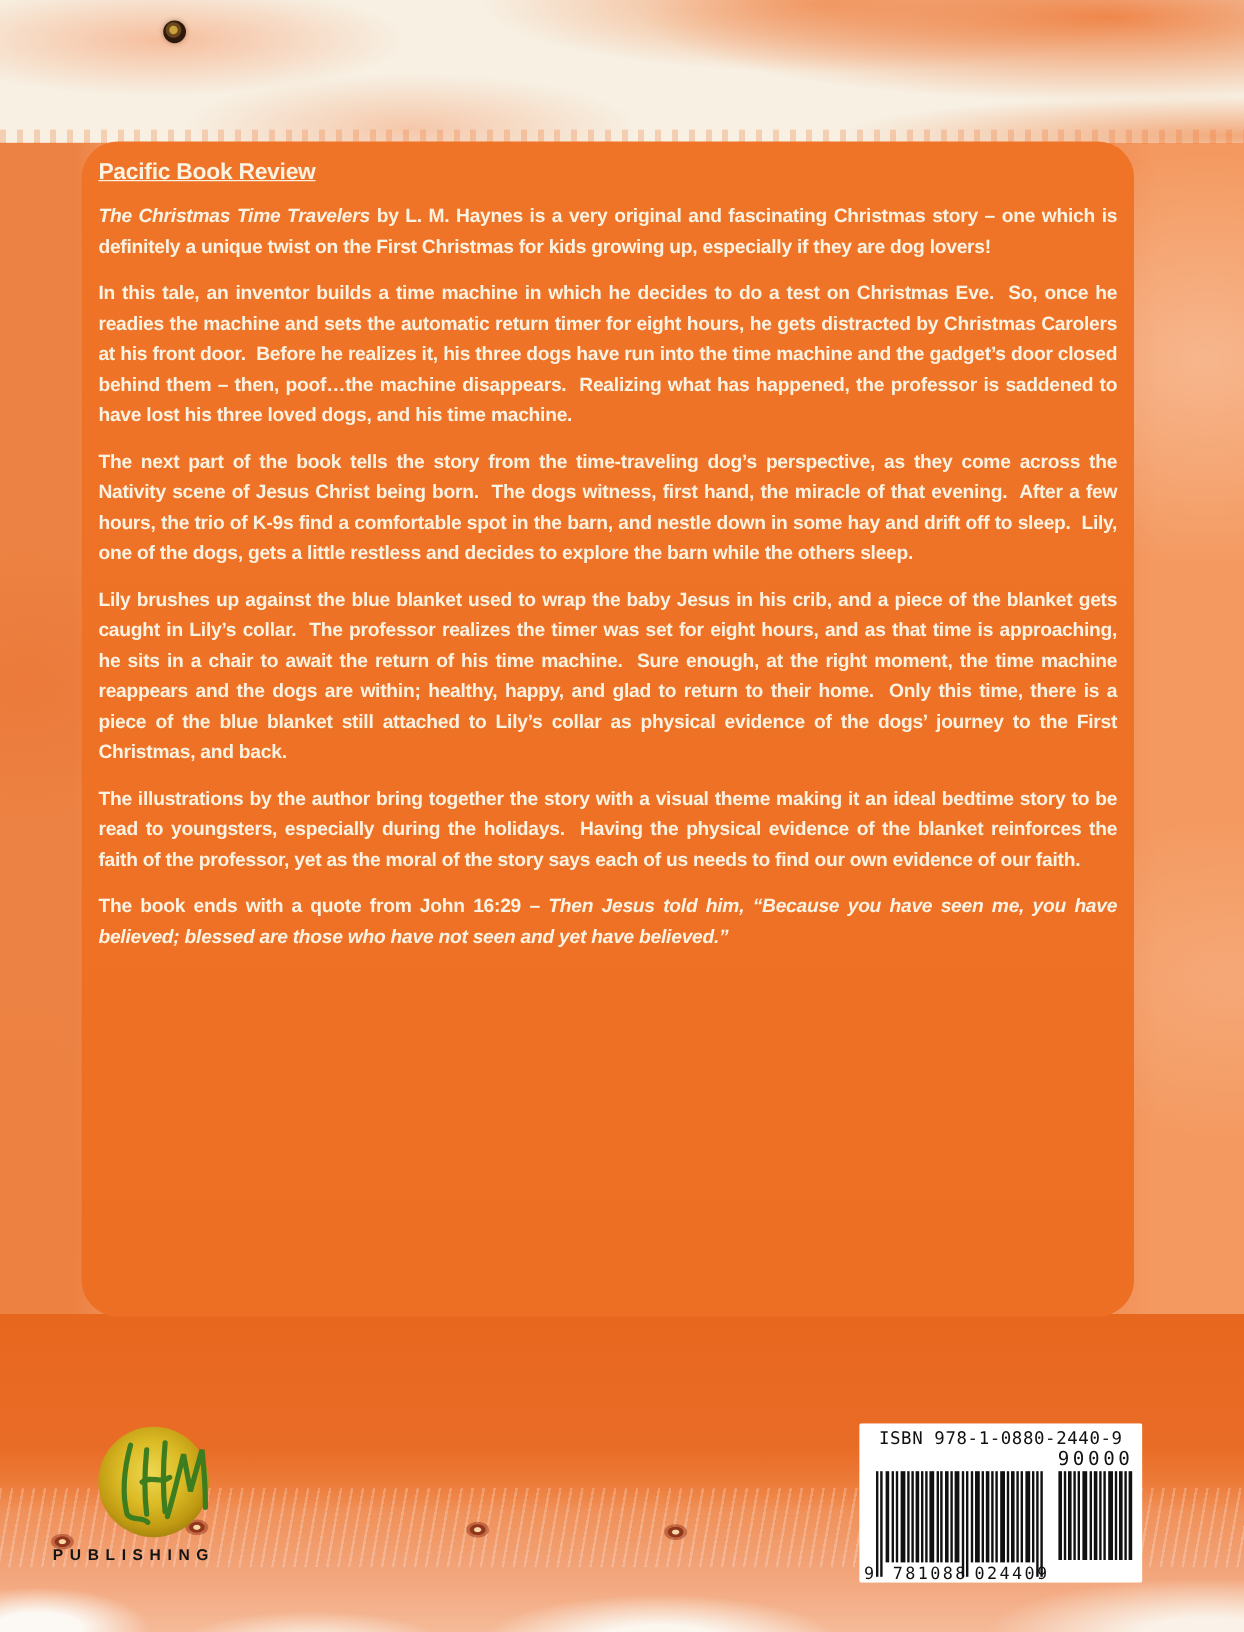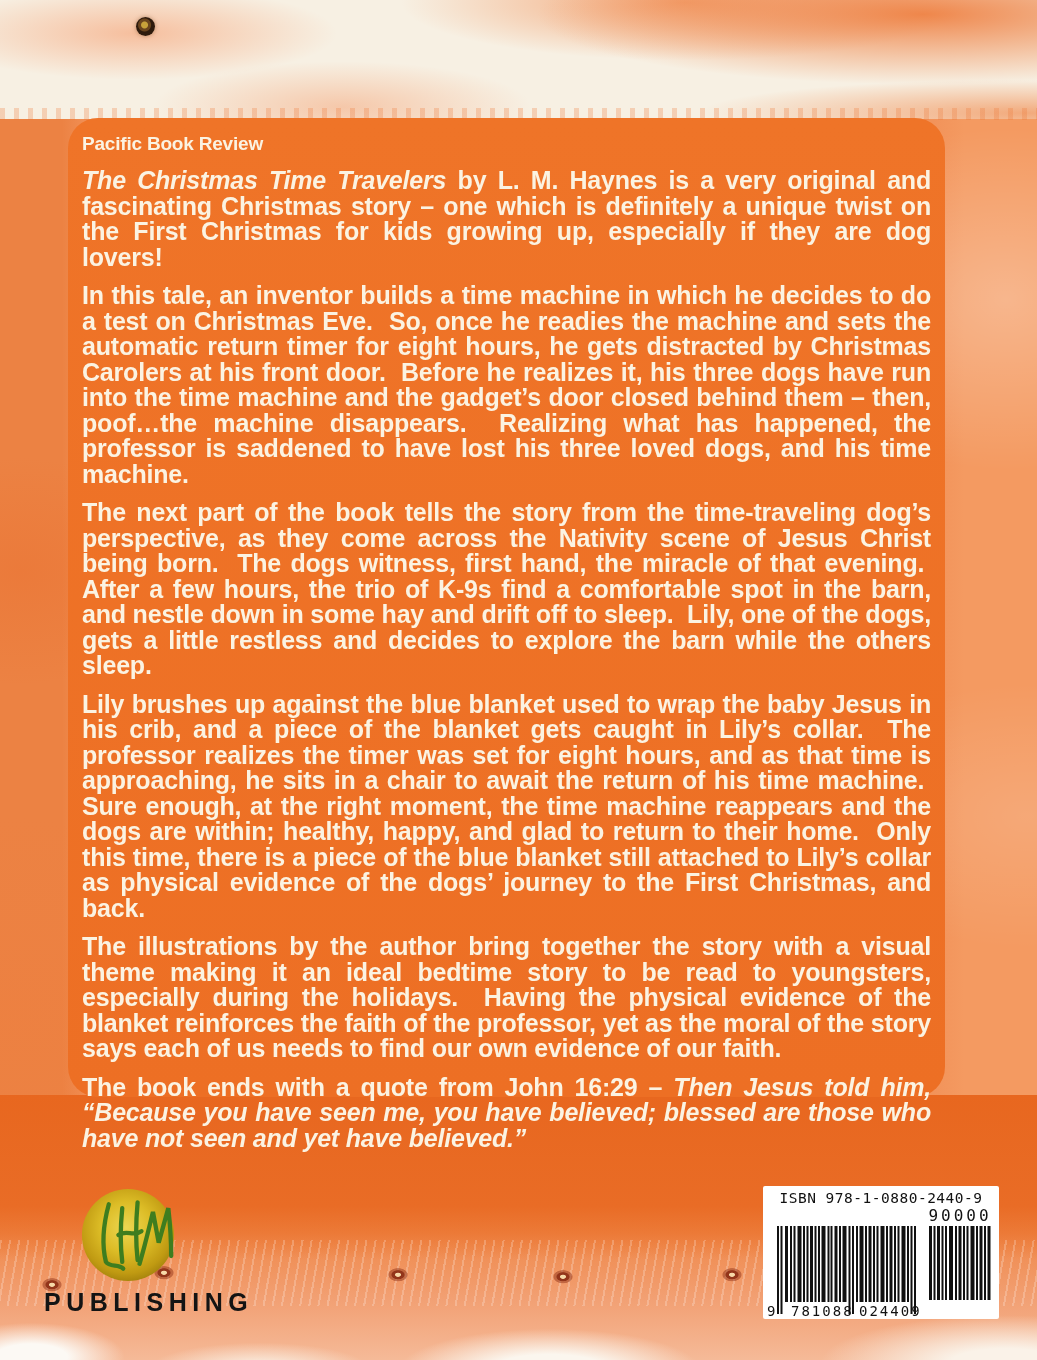--- a/index.html
+++ b/index.html
@@ -53,35 +53,35 @@
     box-shadow:0 0 4px rgba(120,70,30,.5);
   }
   
   .panel{
     position:absolute;left:68px;top:118px;width:877px;height:979px;
     border-radius:30px;box-sizing:border-box;padding:15px 14px 0 14px;
     background:linear-gradient(180deg, var(--panel-orange,#EF7428) 0%, #ED6F24 100%);
     color:var(--text-cream,#FBF3E2);
   }
   .panel h2{
-    margin:0 0 13px 0;font-size:19px;font-weight:bold;letter-spacing:-0.2px;
+    margin:0 0 13px 0;font-size:19px;font-weight:bold;letter-spacing:-0.2px;text-decoration:underline;
   }
   .review-para{
-    margin:0 0 13px 0;font-size:25px;font-weight:bold;line-height:25.5px;
+    margin:0 0 13px 0;font-size:16px;font-weight:bold;line-height:25.5px;
     text-align:justify;letter-spacing:-0.2px;
   }
   .review-para .italic{font-style:italic;}
   
   .logo{position:absolute;left:80px;top:1187px;width:96px;height:96px;}
   .publisher-name{
-    position:absolute;left:44px;top:1288px;font-size:25px;font-weight:bold;
+    position:absolute;left:44px;top:1288px;font-size:13px;font-weight:bold;
     letter-spacing:5.5px;color:#141414;
   }
   
-  .barcode{position:absolute;left:763px;top:1186px;width:236px;height:154px;}
+  .barcode{position:absolute;left:716px;top:1186px;width:236px;height:154px;}
   .barcode svg{display:block;}
   .bc-txt{font-family:"DejaVu Sans Mono","Liberation Mono",monospace;fill:#111;}
 </style>
 </head>
 <body>
 
 <div class="cover">
 
   <div class="bg-top"></div>
   <div class="bg-top-fringe"></div>

